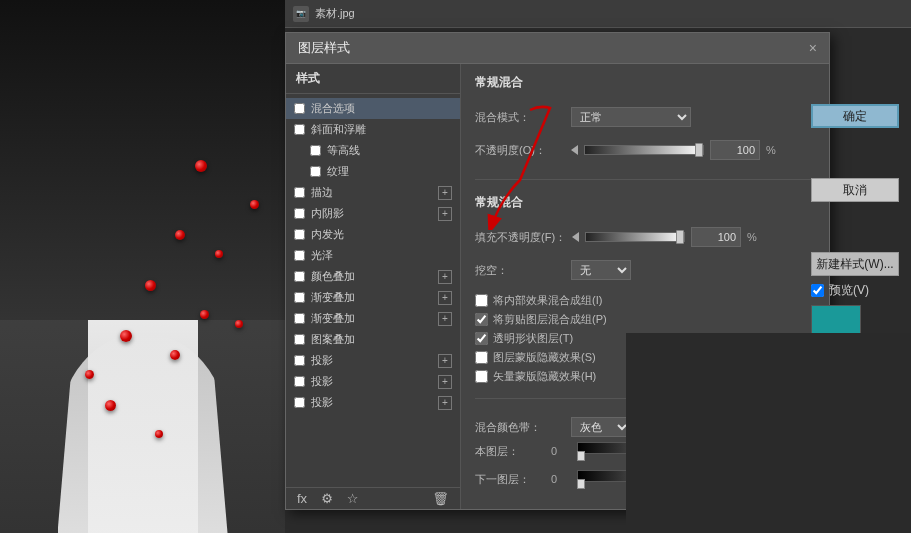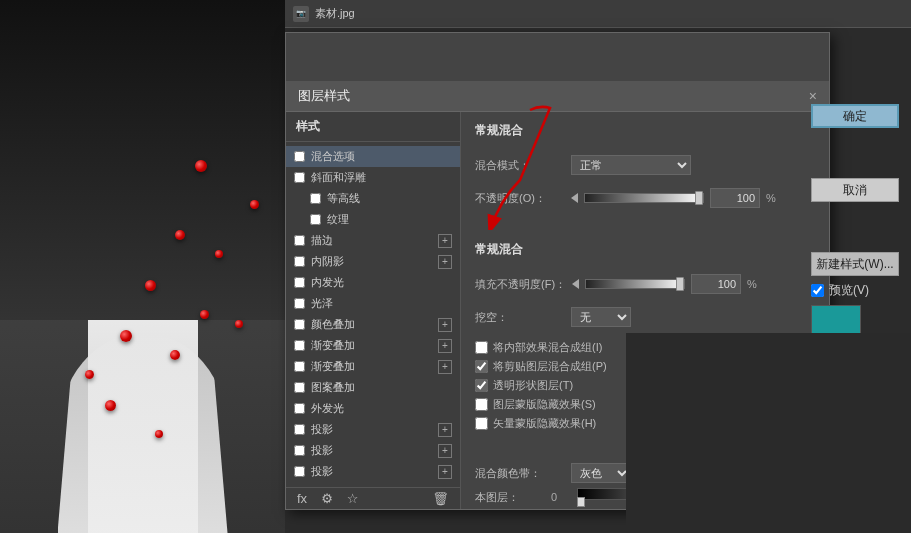--- a/index.html
+++ b/index.html
@@ -100,21 +100,20 @@
 
     .dialog-title {
       background: #555;
       color: #eee;
       padding: 6px 12px;
       font-size: 13px;
       border-bottom: 1px solid #666;
       display: flex;
       align-items: center;
       justify-content: space-between;
-      margin-top: 48px;
     }
 
     .dialog-close {
       color: #aaa;
       cursor: pointer;
       font-size: 14px;
     }
 
     .dialog-body {
       display: flex;
@@ -544,24 +543,20 @@
           <input type="checkbox" style="">
           <span class="style-item-label">渐变叠加</span>
           <div class="style-item-add">+</div>
         </div>
 
         <div class="style-item">
           <input type="checkbox" style="">
           <span class="style-item-label">图案叠加</span>
         </div>
 
-        <div class="style-item">
-          <input type="checkbox" style="">
-          <span class="style-item-label">外发光</span>
-        </div>
 
         <div class="style-item">
           <input type="checkbox" style="">
           <span class="style-item-label">投影</span>
           <div class="style-item-add">+</div>
         </div>
 
         <div class="style-item">
           <input type="checkbox" style="">
           <span class="style-item-label">投影</span>

